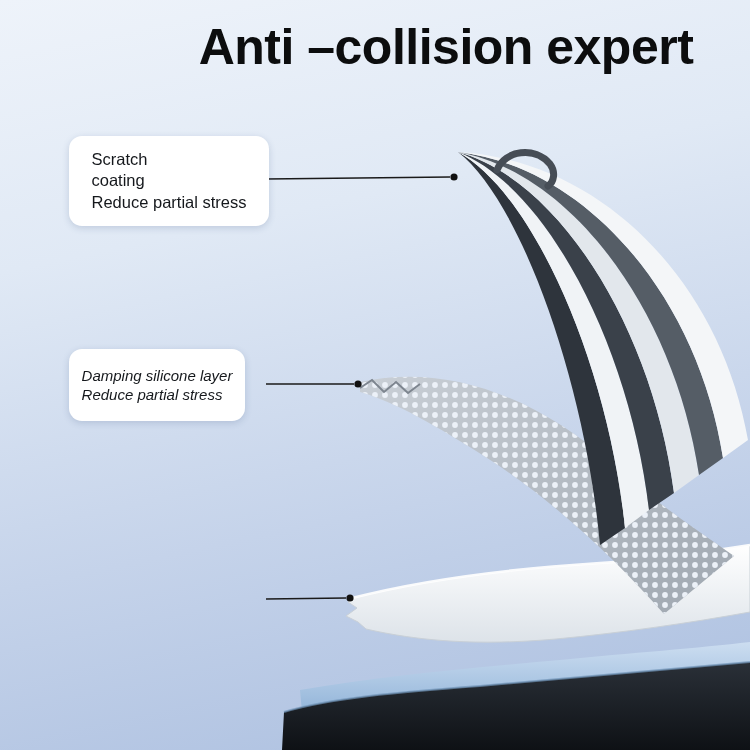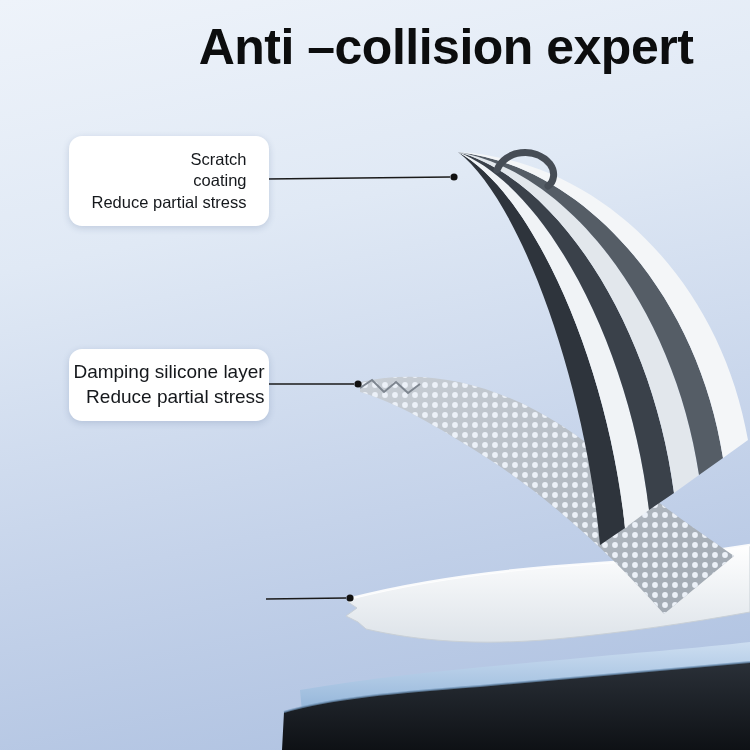--- a/index.html
+++ b/index.html
@@ -16,25 +16,25 @@
     text-align:center;
     font-size:50px;font-weight:bold;letter-spacing:-0.5px;
     color:#0c0d0e;margin:0;
   }
   .callout{
     position:absolute;
     background:#ffffff;
     border-radius:13px;
     box-shadow:0 2px 7px rgba(55,80,125,.20);
     display:flex;align-items:center;justify-content:center;
-    text-align:right;color:#15181c;
+    text-align:left;color:#15181c;
   }
   .callout span{white-space:pre-line;display:block;}
   .callout-1{left:69px;top:136px;width:200px;height:90px;font-size:16.5px;line-height:1.3;}
-  .callout-2{left:69px;top:349px;width:200px;height:72px;font-size:19px;line-height:1.3;}
+  .callout-2{left:69px;top:349px;width:176px;height:72px;font-size:15px;line-height:1.3;font-style:italic;}
   .callout-3{left:99px;top:566px;width:172px;height:58px;font-size:13px;line-height:1.5;}
 </style>
 </head>
 <body>
 
 <div class="canvas">
 
   <svg class="render-svg" viewBox="0 0 750 750">
     <defs>
       <linearGradient id="bodyGrad" x1="0" y1="0" x2="0" y2="1">

